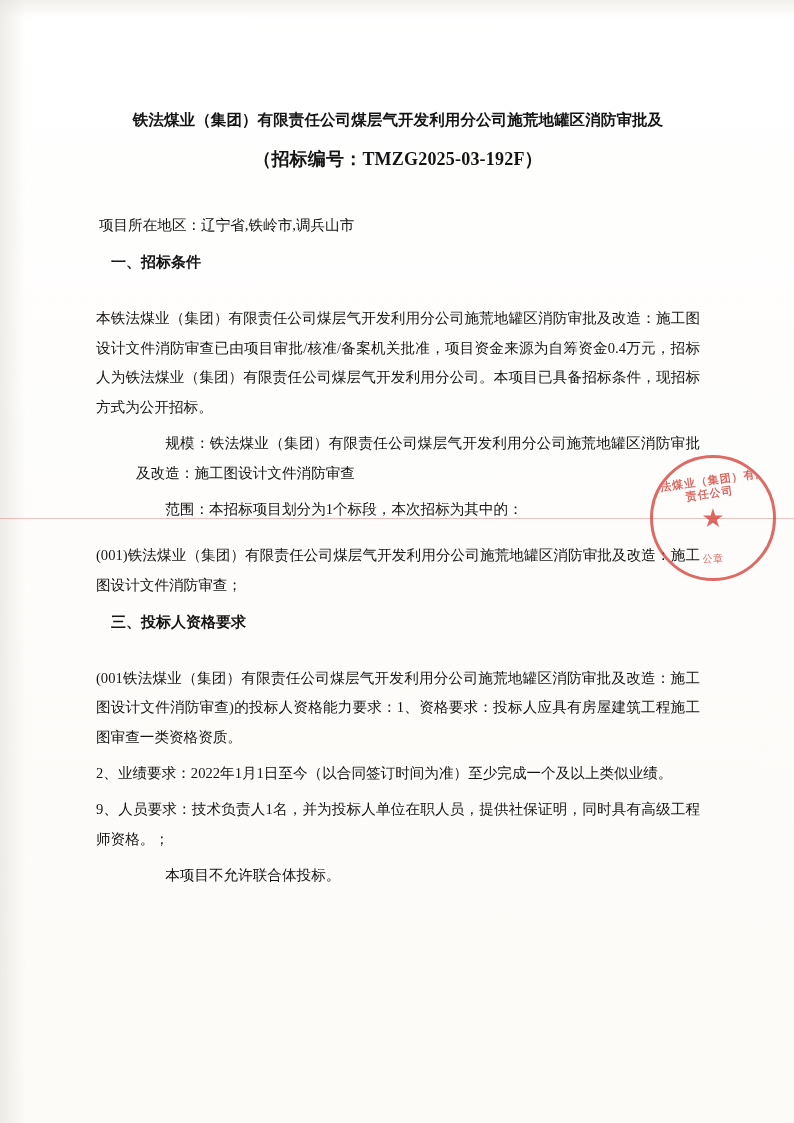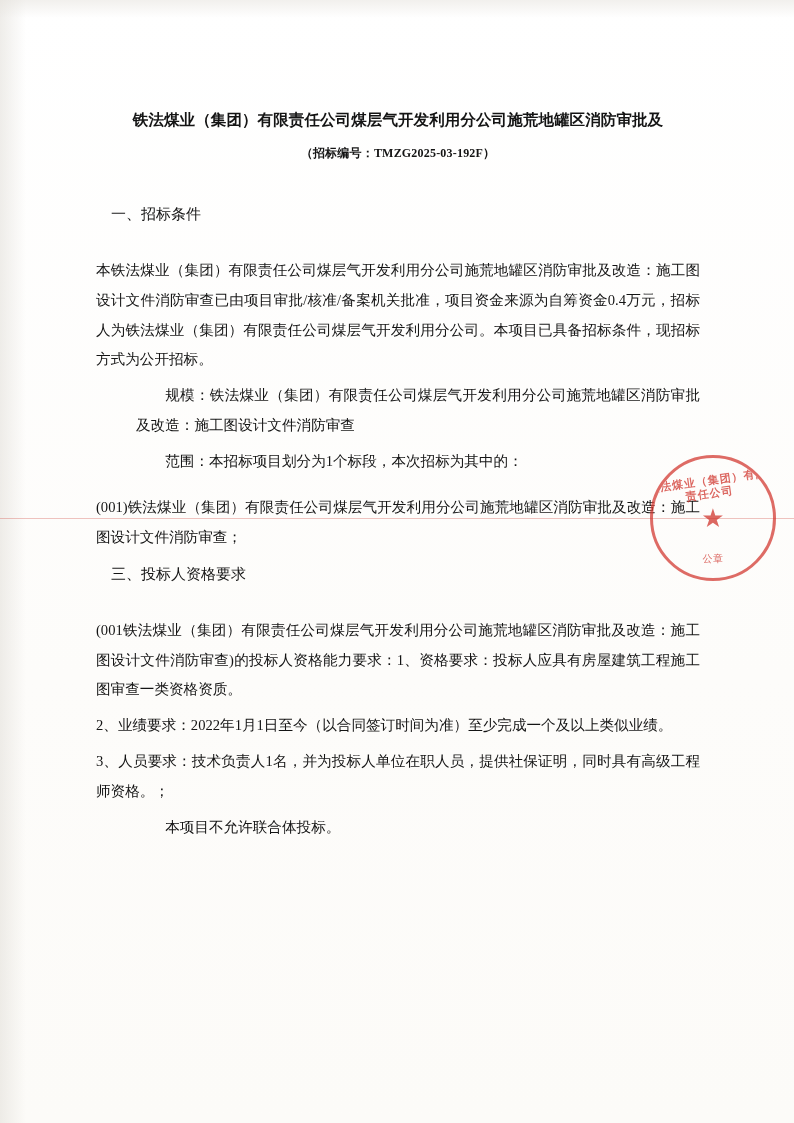--- a/index.html
+++ b/index.html
@@ -38,36 +38,36 @@
   .title-line {
     display: block;
     white-space: nowrap;
   }
   .title-line.l1 { letter-spacing: 0.1px; }
   .title-line.l2 { }
   .title-code {
     display: block;
     margin-top: 6px;
     font-weight: bold;
-    font-size: 12px;
+    font-size: 18px;
   }
   .body {
     margin-top: 34px;
     font-size: 14.6px;
     line-height: 2.05;
   }
   .para {
     margin: 0;
     text-align: justify;
     text-justify: inter-ideograph;
   }
   .indent-1 { text-indent: 0; }
   .indent-2 { text-indent: 2em; margin-left: 40px; }
   .heading {
-    font-weight: normal;
+    font-weight: bold;
     margin: 0;
     text-indent: 1em;
     font-size: 15px;
   }
   .gap-lg { margin-top: 26px; }
   .gap-md { margin-top: 16px; }
   .gap-sm { margin-top: 6px; }
   .region-line {
     text-indent: 0.2em;
   }
@@ -144,35 +144,36 @@
 
   <div class="content">
 
     <div class="title-block">
       <span class="title-line l1">铁法煤业（集团）有限责任公司煤层气开发利用分公司施荒地罐区消防审批及</span>
       <span class="title-code">（招标编号：TMZG2025-03-192F）</span>
     </div>
 
     <div class="body">
 
+      <p class="para region-line">项目所在地区：辽宁省,铁岭市,调兵山市</p>
 
       <p class="heading gap-sm">一、招标条件</p>
 
       <p class="para indent-1 gap-lg">本铁法煤业（集团）有限责任公司煤层气开发利用分公司施荒地罐区消防审批及改造：施工图设计文件消防审查已由项目审批/核准/备案机关批准，项目资金来源为自筹资金0.4万元，招标人为铁法煤业（集团）有限责任公司煤层气开发利用分公司。本项目已具备招标条件，现招标方式为公开招标。</p>
 
 
       <p class="para indent-2 gap-sm">规模：铁法煤业（集团）有限责任公司煤层气开发利用分公司施荒地罐区消防审批及改造：施工图设计文件消防审查</p>
       <p class="para indent-2 gap-sm">范围：本招标项目划分为1个标段，本次招标为其中的：</p>
       <p class="para indent-1 gap-md">(001)铁法煤业（集团）有限责任公司煤层气开发利用分公司施荒地罐区消防审批及改造：施工图设计文件消防审查；</p>
 
       <p class="heading gap-sm">三、投标人资格要求</p>
 
       <p class="para indent-1 gap-lg">(001铁法煤业（集团）有限责任公司煤层气开发利用分公司施荒地罐区消防审批及改造：施工图设计文件消防审查)的投标人资格能力要求：1、资格要求：投标人应具有房屋建筑工程施工图审查一类资格资质。</p>
       <p class="para indent-1 gap-sm">2、业绩要求：2022年1月1日至今（以合同签订时间为准）至少完成一个及以上类似业绩。</p>
-      <p class="para indent-1 gap-sm">3、人员要求：技术负责人1名，并为投标人单位在职人员，提供社保证明，同时具有高级工程师资格。；</p>
+      <p class="para indent-1 gap-sm">9、人员要求：技术负责人1名，并为投标人单位在职人员，提供社保证明，同时具有高级工程师资格。；</p>
       <p class="para indent-2 gap-sm">本项目不允许联合体投标。</p>
 
 
     </div>
   </div>
 
   <div class="scan-line"></div>
 
   <div class="seal">
     <div class="seal-text">铁法煤业（集团）有限责任公司</div>

